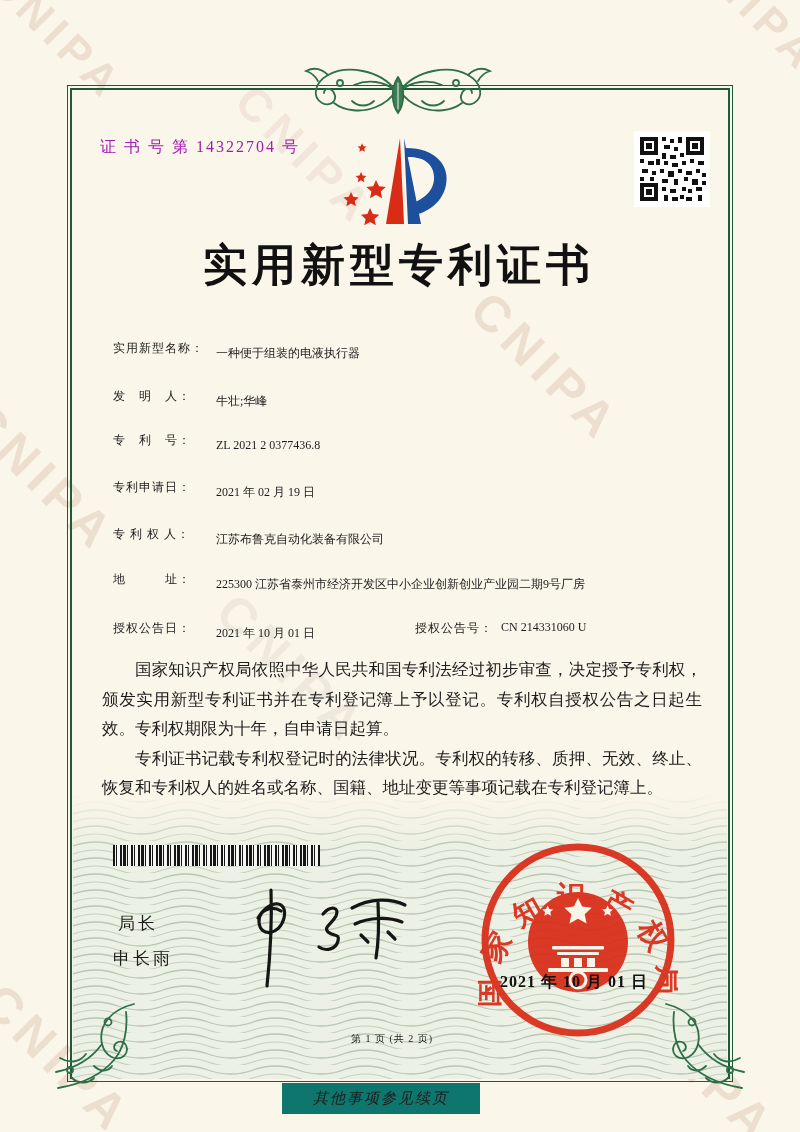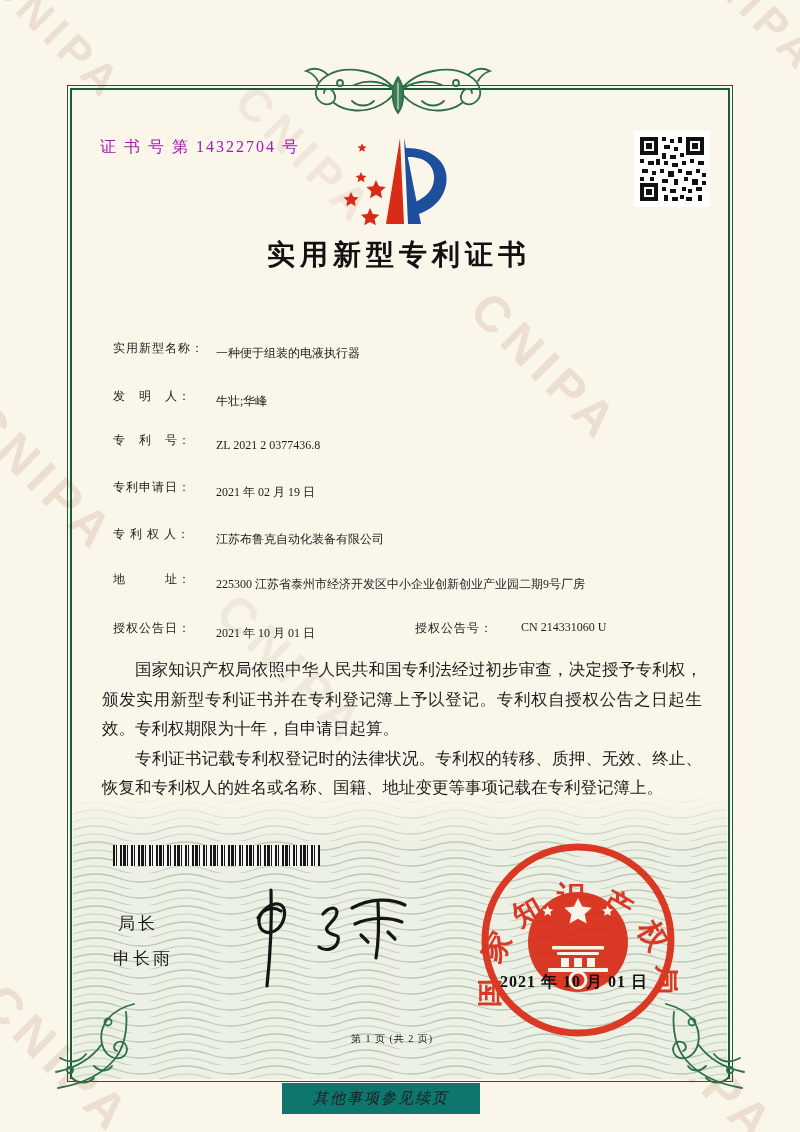--- a/index.html
+++ b/index.html
@@ -9,27 +9,27 @@
 
   
   .wm{position:absolute;color:rgba(203,170,150,0.30);font-family:"Liberation Sans","DejaVu Sans",sans-serif;
       font-weight:bold;letter-spacing:7px;transform:rotate(45deg);white-space:nowrap;user-select:none;}
 
   
   .frame-outer{position:absolute;left:67px;top:85px;width:664px;height:995px;border:1px solid #1d5c38;}
   .frame-inner{position:absolute;left:2px;top:2px;right:2px;bottom:2px;border:2px solid #1d5c38;}
 
   .cert-no{font-size:16px;letter-spacing:2px;color:#a21caf;}
-  .title{left:67px;width:664px;text-align:center;font-size:28px;font-weight:600;letter-spacing:5px;color:#111;}
+  .title{left:67px;width:664px;text-align:center;font-size:44px;font-weight:600;letter-spacing:5px;color:#111;}
 
   .field-row{left:113px;width:610px;font-size:12px;color:#1c1c1c;}
   .flabel{letter-spacing:1px;}
   .fvalue{position:absolute;left:103px;top:0;width:500px;line-height:26px;}
   .fvalue2-label{position:absolute;left:302px;top:0;}
-  .fvalue2{position:absolute;left:408px;top:0;text-align:center;}
+  .fvalue2{position:absolute;left:388px;top:0;text-align:center;}
 
   .paras{left:102px;width:600px;font-size:16.5px;line-height:29.5px;color:#1c1c1c;
          text-align:justify;}
   .paras p{margin:0;text-indent:2em;}
 
   .barcode{left:113px;top:845px;width:207px;height:21px;
      background:repeating-linear-gradient(90deg,#161616 0 2px,#f6f6f2 2px 3px,#161616 3px 4px,#f6f6f2 4px 7px,#161616 7px 9px,#f6f6f2 9px 10px,#161616 10px 13px,#f6f6f2 13px 14px,#161616 14px 15px,#f6f6f2 15px 18px);}
 
   .signer{font-size:17px;color:#1c1c1c;letter-spacing:3px;}
 

